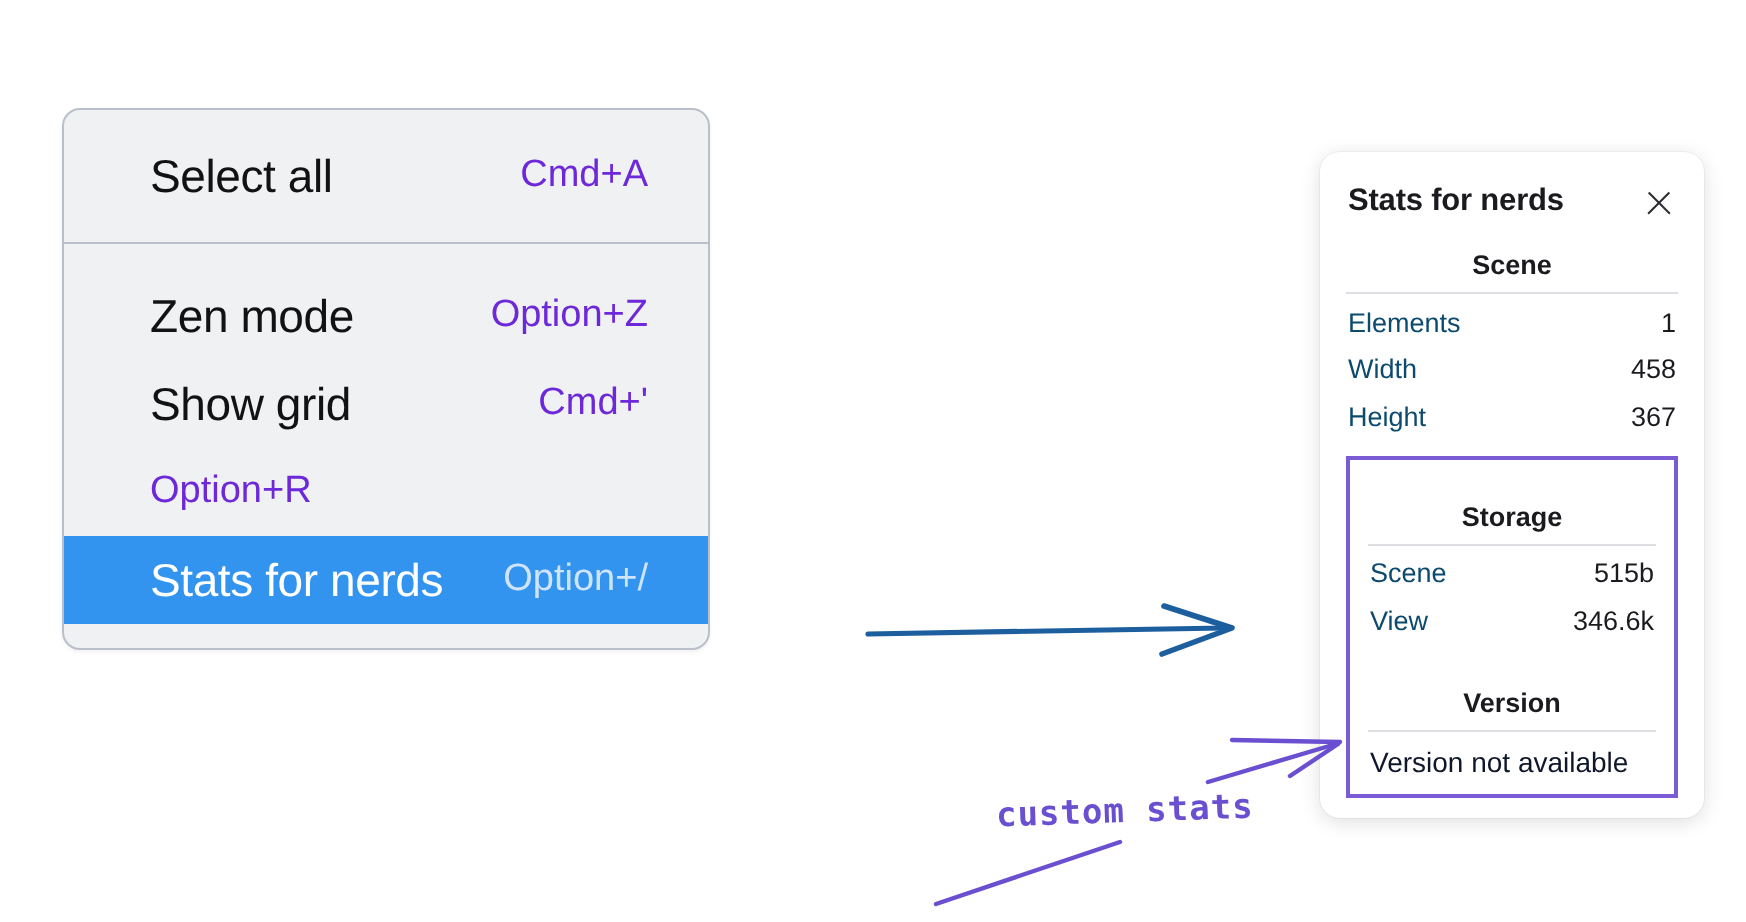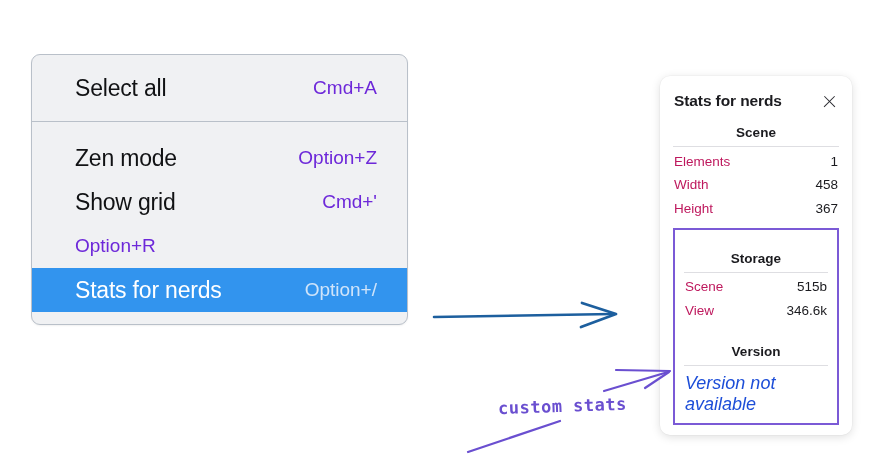--- a/index.html
+++ b/index.html
@@ -14,21 +14,21 @@
     overflow: hidden;
     font-family: "Liberation Sans", sans-serif;
     -webkit-font-smoothing: antialiased;
   }
 
   
   .context-menu {
     position: absolute;
     left: 31px;
     top: 54px;
-    width: 377px;
+    width: 324px;
     border: 1px solid #b9c0c9;
     border-radius: 9px;
     background: #f0f1f3;
     box-sizing: border-box;
     overflow: hidden;
     box-shadow: 0 1px 2px rgba(0,0,0,0.06);
   }
   .menu-section {
     padding: 0;
   }
@@ -128,34 +128,33 @@
   }
   .stats-row {
     display: flex;
     justify-content: space-between;
     align-items: center;
     font-size: 13.5px;
     color: #3a3a3f;
     padding: 3.5px 1px;
     line-height: 1.25;
   }
-  .stats-row .k { color: #be185d; }
+  .stats-row .k { color: #0c4a6e; }
   .stats-row .v { color: #1b1b1f; }
 
   .boxed {
     border: 2px solid #7b5ad6;
     margin: 6px 0 0 0;
     padding: 0 9px 7px 9px;
   }
   .boxed .section-title { padding-top: 21px; }
   .version-line {
-    font-size: 18px;
-    color: #1d4ed8;
+    font-size: 14px;
+    color: #0f172a;
     padding: 4px 1px 1px 1px;
-    font-style: italic;
   }
 
   
   .anno-svg {
     position: absolute;
     left: 0;
     top: 0;
     width: 873px;
     height: 461px;
     pointer-events: none;

